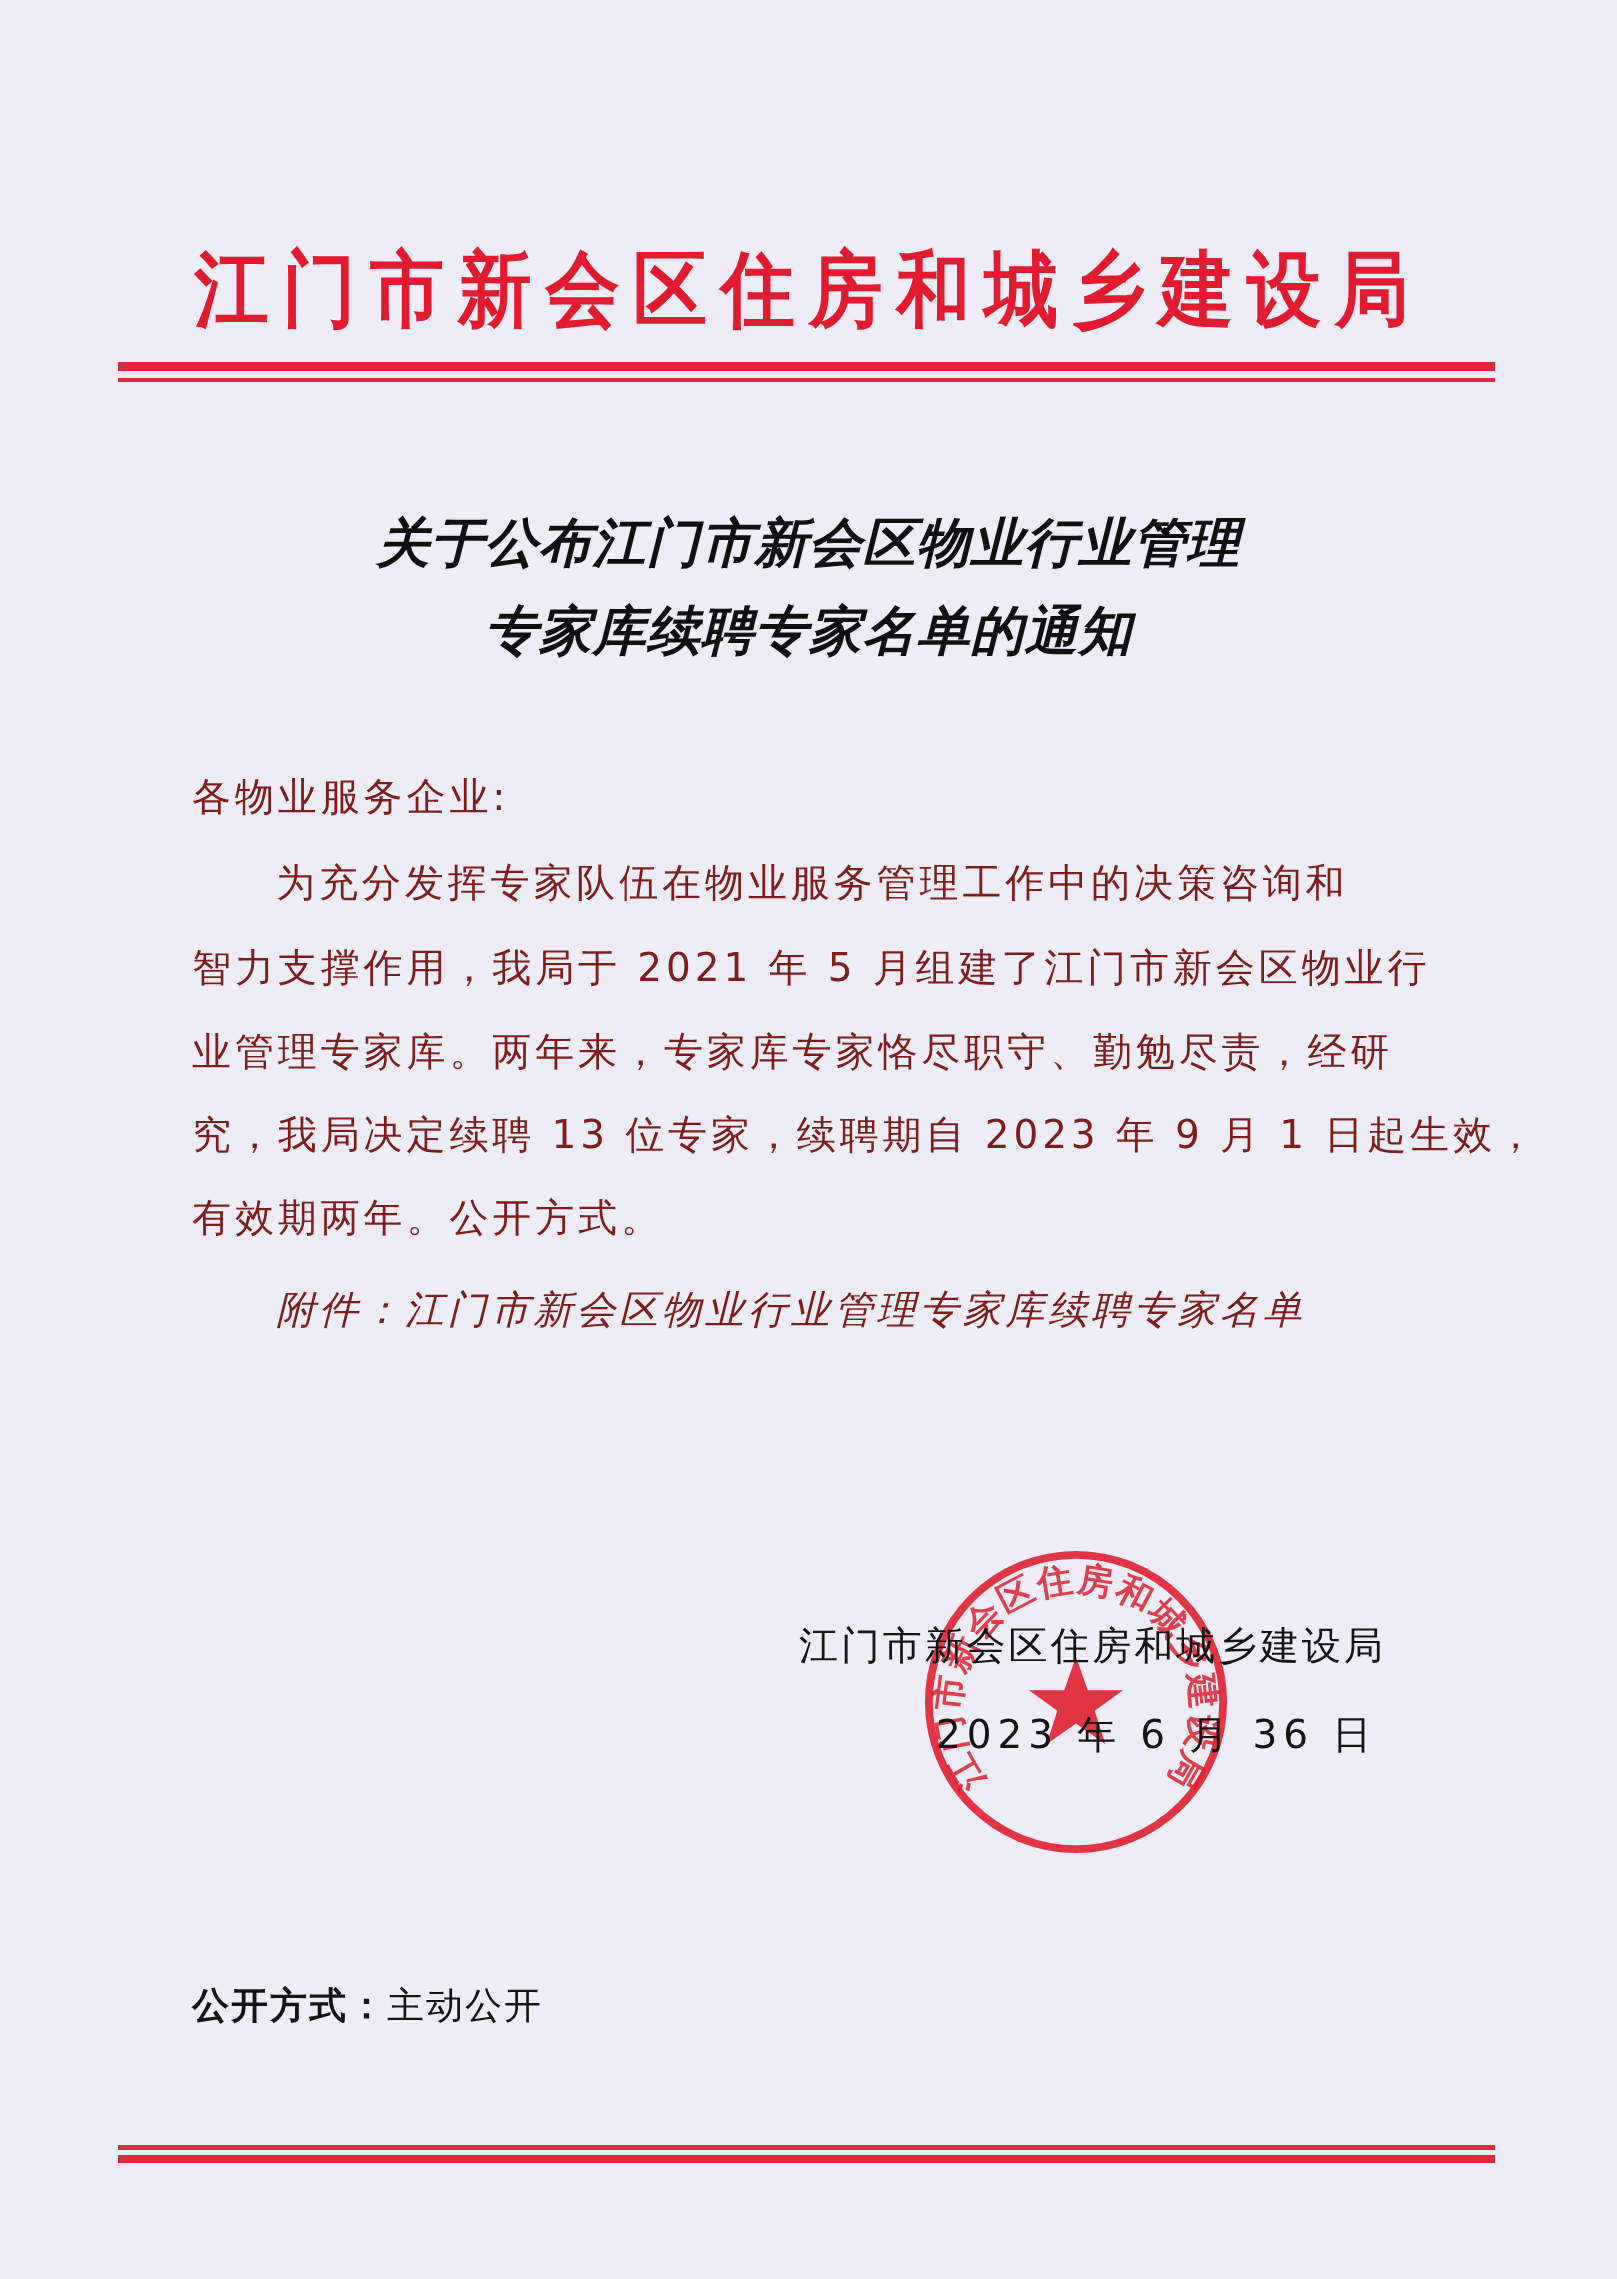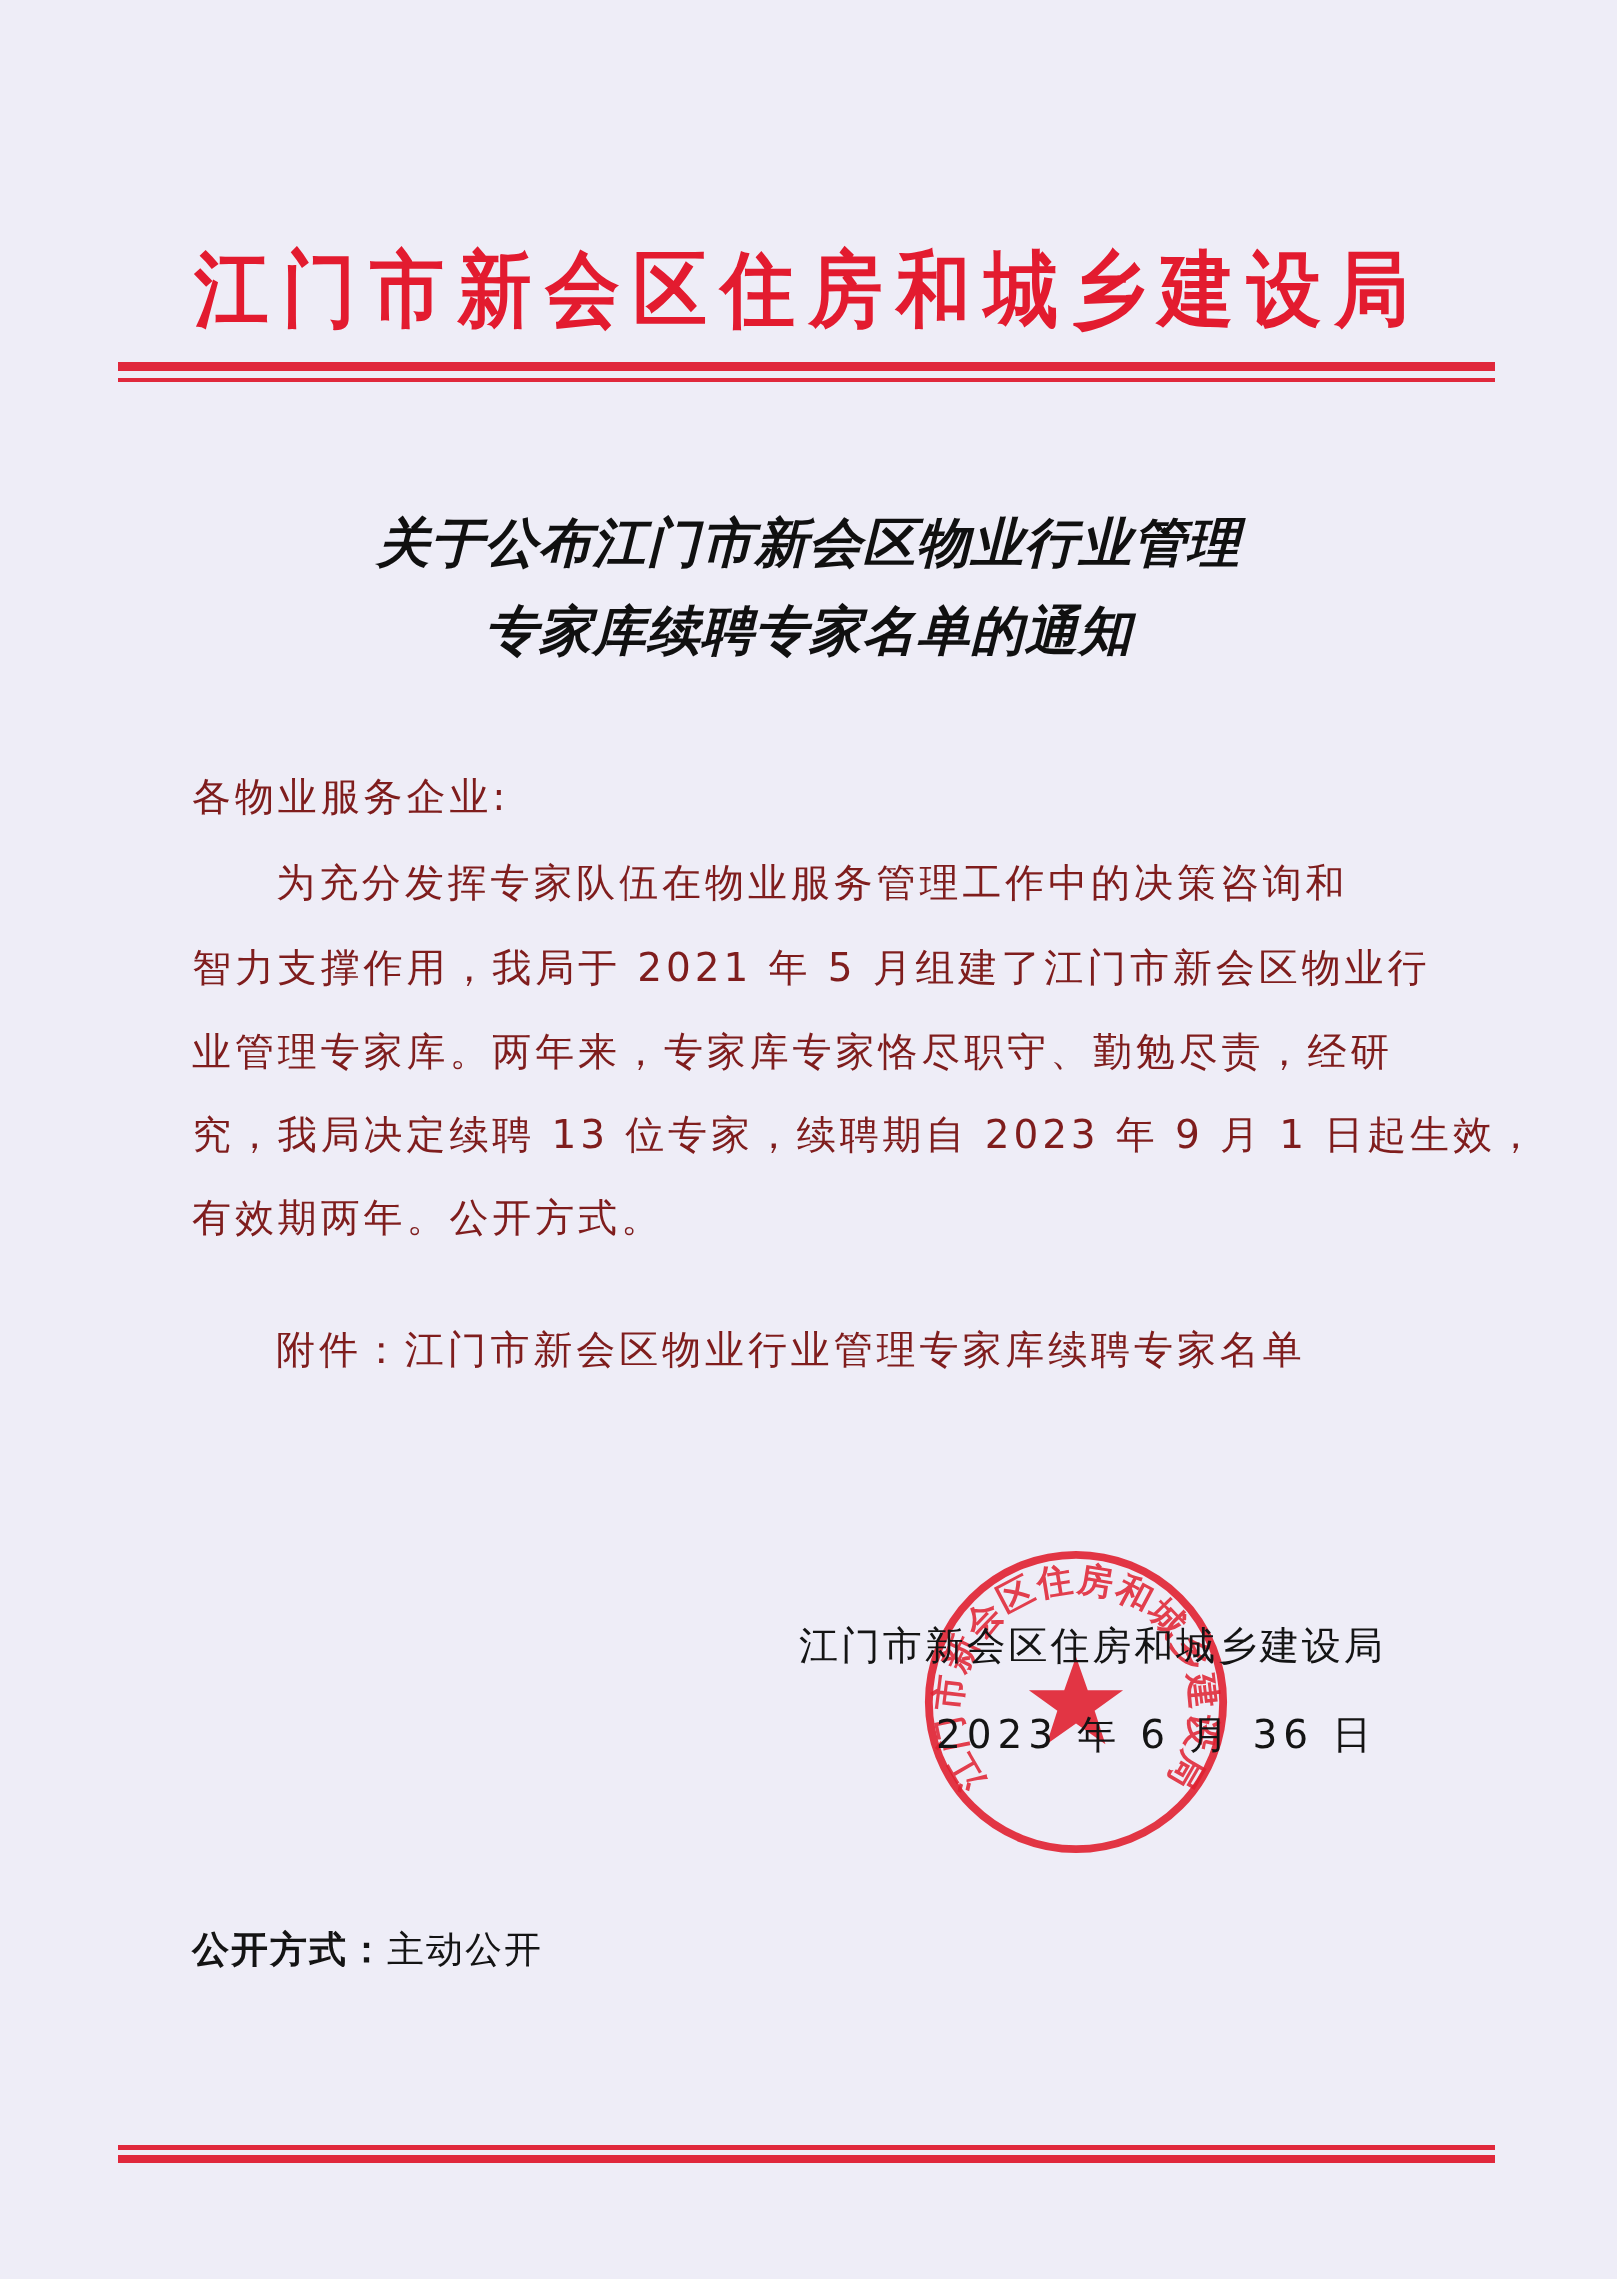--- a/index.html
+++ b/index.html
@@ -36,28 +36,28 @@
     font-size: 39px; line-height: 84px; color: #7f1d1d;
     letter-spacing: 3.9px; white-space: nowrap;
   }
   .salutation { left: 192px; top: 755px; }
   .para-line { left: 192px; }
   .para-l1 { left: 276px; top: 841px; }
   .para-l2 { top: 926px; }
   .para-l3 { top: 1010px; }
   .para-l4 { top: 1093px; }
   .para-l5 { top: 1176px; }
-  .attachment { left: 276px; top: 1308px; }
+  .attachment { left: 276px; top: 1268px; font-style: italic; }
 
   .signer { left: 799px; top: 1607px; font-size: 39px; line-height: 78px; letter-spacing: 2.9px; }
   .sign-date { left: 936px; top: 1696px; font-size: 39px; line-height: 78px; letter-spacing: 5.9px; }
 
   .seal { left: 921px; top: 1547px; width: 310px; height: 310px; }
 
-  .disclosure { left: 192px; top: 1920px; font-size: 37px; line-height: 59px; letter-spacing: 2px; text-align: right; }
+  .disclosure { left: 192px; top: 1976px; font-size: 37px; line-height: 59px; letter-spacing: 2px; text-align: right; }
   .disclosure .label { font-weight: bold; }
 </style>
 </head>
 <body>
 
 <div class="abs letterhead">江门市新会区住房和城乡建设局</div>
 <div class="abs rule rule-top-thick"></div>
 <div class="abs rule rule-top-thin"></div>
 
 <div class="abs doc-title title-1">关于公布江门市新会区物业行业管理</div>

